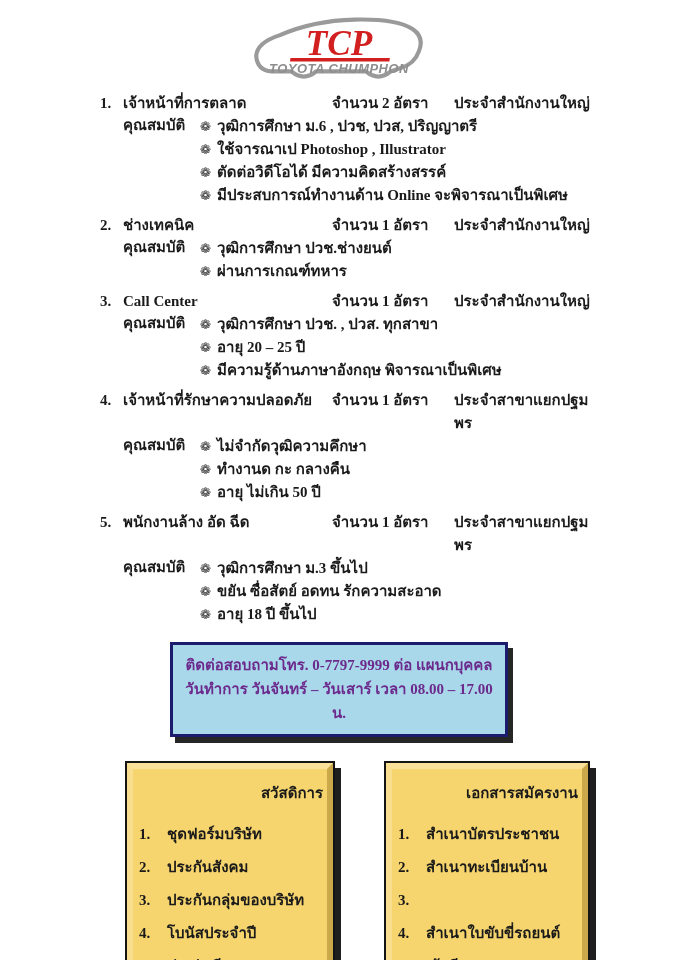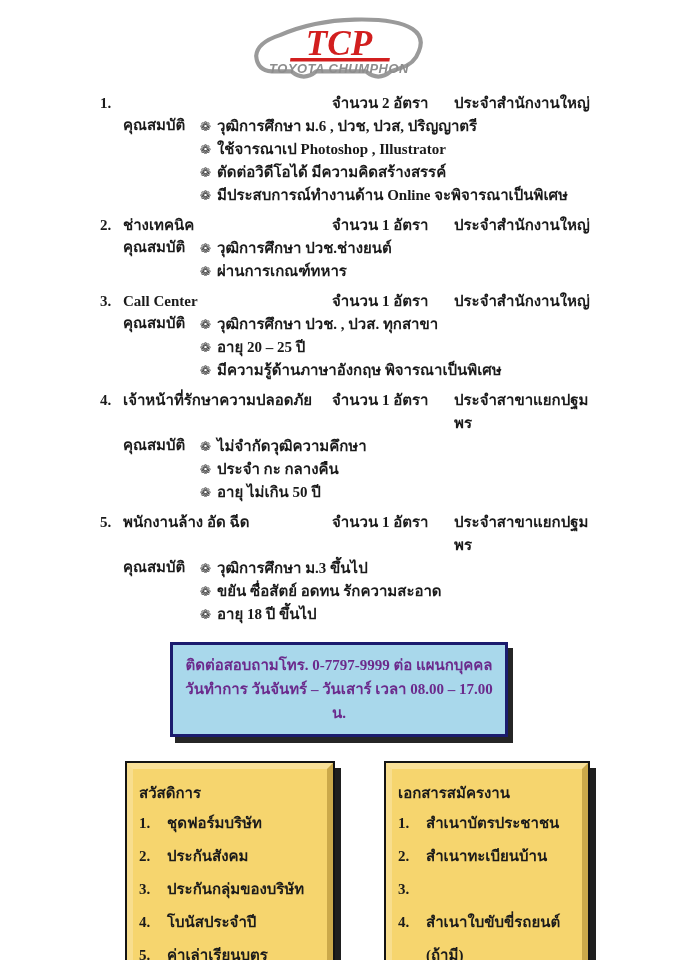--- a/index.html
+++ b/index.html
@@ -77,21 +77,21 @@
   .panel::before {
     content: "";
     position: absolute; inset: 0;
     border: 6px solid transparent;
     border-top-color: rgba(255,255,255,0.30);
     border-left-color: rgba(255,255,255,0.22);
     border-right-color: rgba(125,88,10,0.35);
     border-bottom-color: rgba(125,88,10,0.45);
     pointer-events: none;
   }
-  .panel-title { text-align: left; margin-bottom: 2px; }
+  .panel-title { text-align: right; margin-bottom: 13px; }
   .panel-item {
     display: grid;
     grid-template-columns: 28px 1fr;
     line-height: 33px;
   }
   .panel.docs { width: 206px; }
 </style>
 </head>
 <body>
 
@@ -105,20 +105,21 @@
       <text x="85" y="59" text-anchor="middle" font-family="Liberation Sans, sans-serif" font-style="italic" font-weight="bold" font-size="12.5" fill="#8d8d8d" letter-spacing="0.5">TOYOTA CHUMPHON</text>
     </svg>
   </div>
 
   <div class="jobs">
 
     <div class="job">
       <div class="job-header">
         <div class="job-titlecell">
           <span class="job-no">1.</span>
+          <span>เจ้าหน้าที่การตลาด</span>
         </div>
         <div>จำนวน  2 อัตรา</div>
         <div>ประจำสำนักงานใหญ่</div>
       </div>
       <div class="qual-row">
         <div class="qual-label">คุณสมบัติ</div>
         <div class="bullets">
           <div class="bullet-line">
             <span class="bullet-icon">❁</span>
             <span>วุฒิการศึกษา ม.6 , ปวช, ปวส, ปริญญาตรี</span>
@@ -202,21 +203,21 @@
       </div>
       <div class="qual-row">
         <div class="qual-label">คุณสมบัติ</div>
         <div class="bullets">
           <div class="bullet-line">
             <span class="bullet-icon">❁</span>
             <span>ไม่จำกัดวุฒิความคึกษา</span>
           </div>
           <div class="bullet-line">
             <span class="bullet-icon">❁</span>
-            <span>ประจำ กะ กลางคืน</span>
+            <span>ทำงานด กะ กลางคืน</span>
           </div>
           <div class="bullet-line">
             <span class="bullet-icon">❁</span>
             <span>อายุ ไม่เกิน 50 ปี</span>
           </div>
         </div>
       </div>
     </div>
 
     <div class="job">

